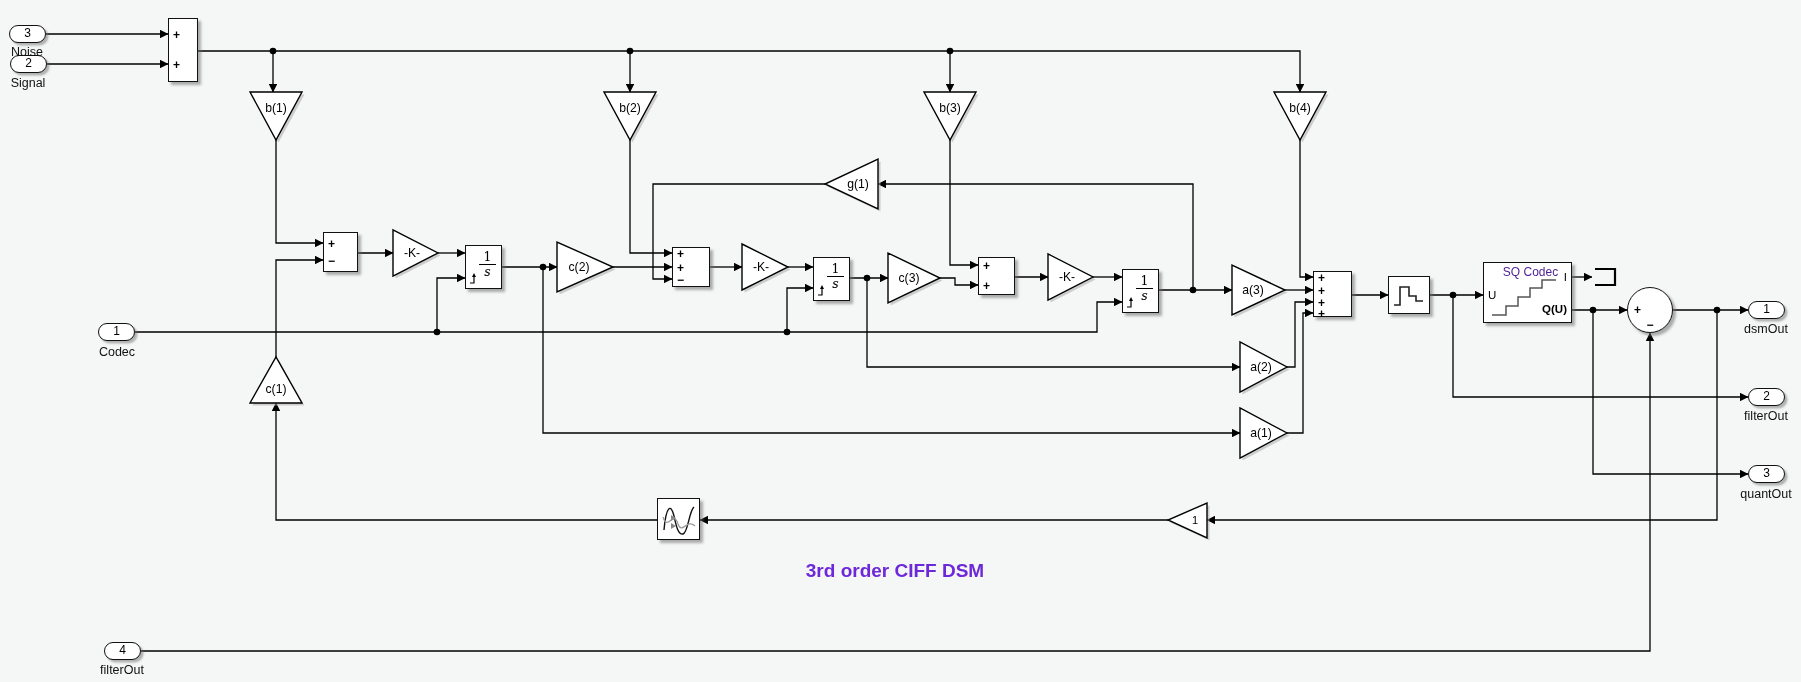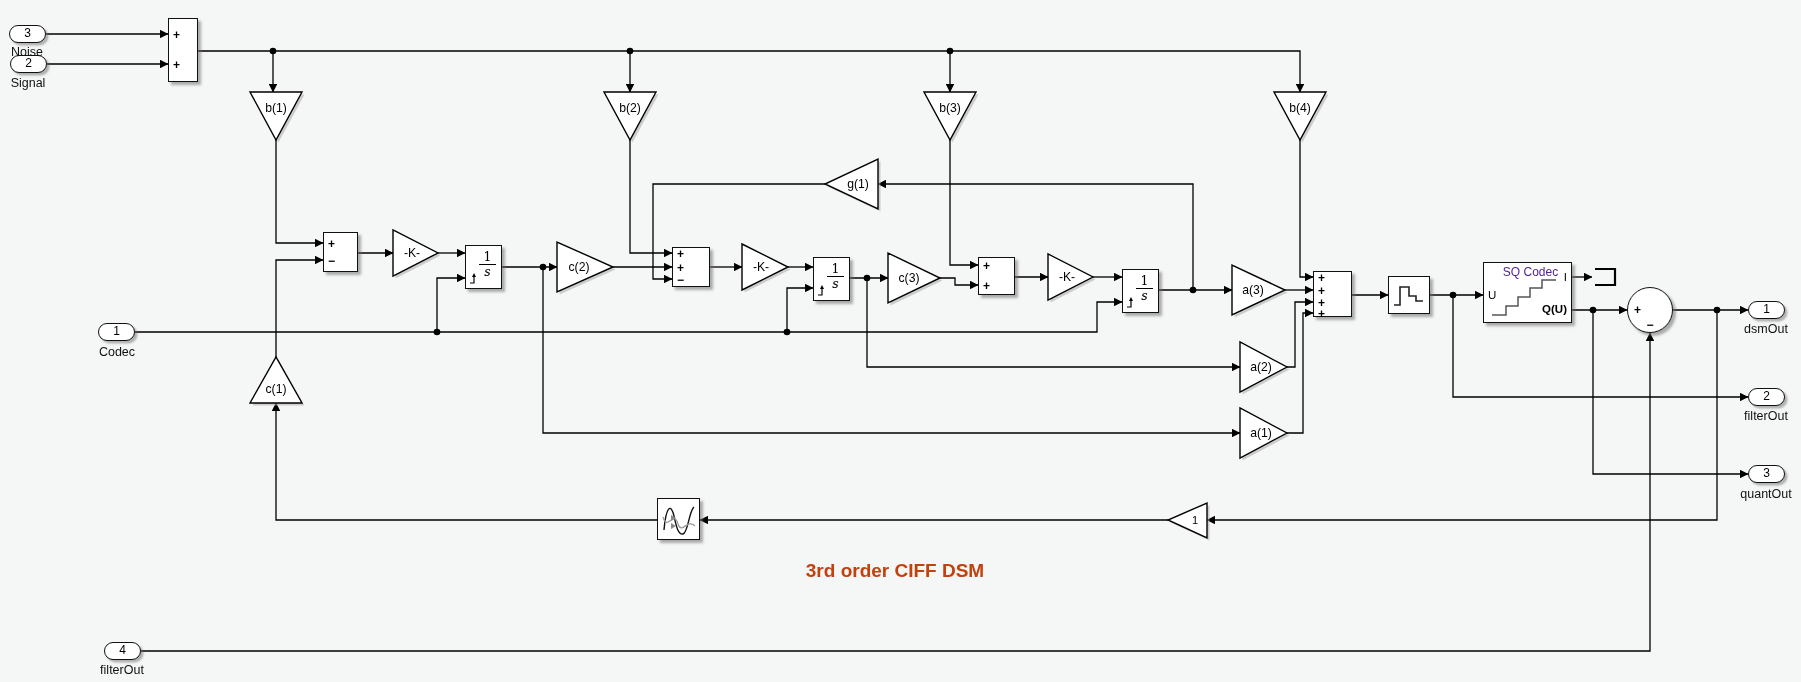--- a/index.html
+++ b/index.html
@@ -20,21 +20,21 @@
   .fnum{border-bottom:1.3px solid #000;}
   .fden{font-style:italic;}
   .rst-icon{position:absolute;left:3px;bottom:4px;}
   .codec-title{position:absolute;top:2px;left:0;width:100%;text-align:center;padding-left:6px;
         box-sizing:border-box;font-size:12px;color:#4c1d95;}
   .codec-lbl{position:absolute;font-size:11.5px;color:#000;}
   .circ{position:absolute;background:#fff;border:1.4px solid #111;border-radius:50%;
         box-sizing:border-box;box-shadow:3px 3px 2.5px rgba(110,110,110,.55);}
   .csign{position:absolute;font:600 12px/1 "Liberation Sans",sans-serif;color:#000;}
   .title{position:absolute;left:745px;top:560px;width:300px;text-align:center;
-         font-weight:bold;font-size:19px;color:#c2410c;}
+         font-weight:bold;font-size:19px;color:#6d28d9;}
   .icon-svg{position:absolute;left:0;top:0;}
 </style>
 </head>
 <body>
 
 <div class="canvas">
 
   <svg class="wires" width="1801" height="682">
     <defs>
       <marker id="arr" viewBox="0 0 10 10" refX="9.5" refY="5" markerWidth="6.5" markerHeight="6.5" orient="auto">

